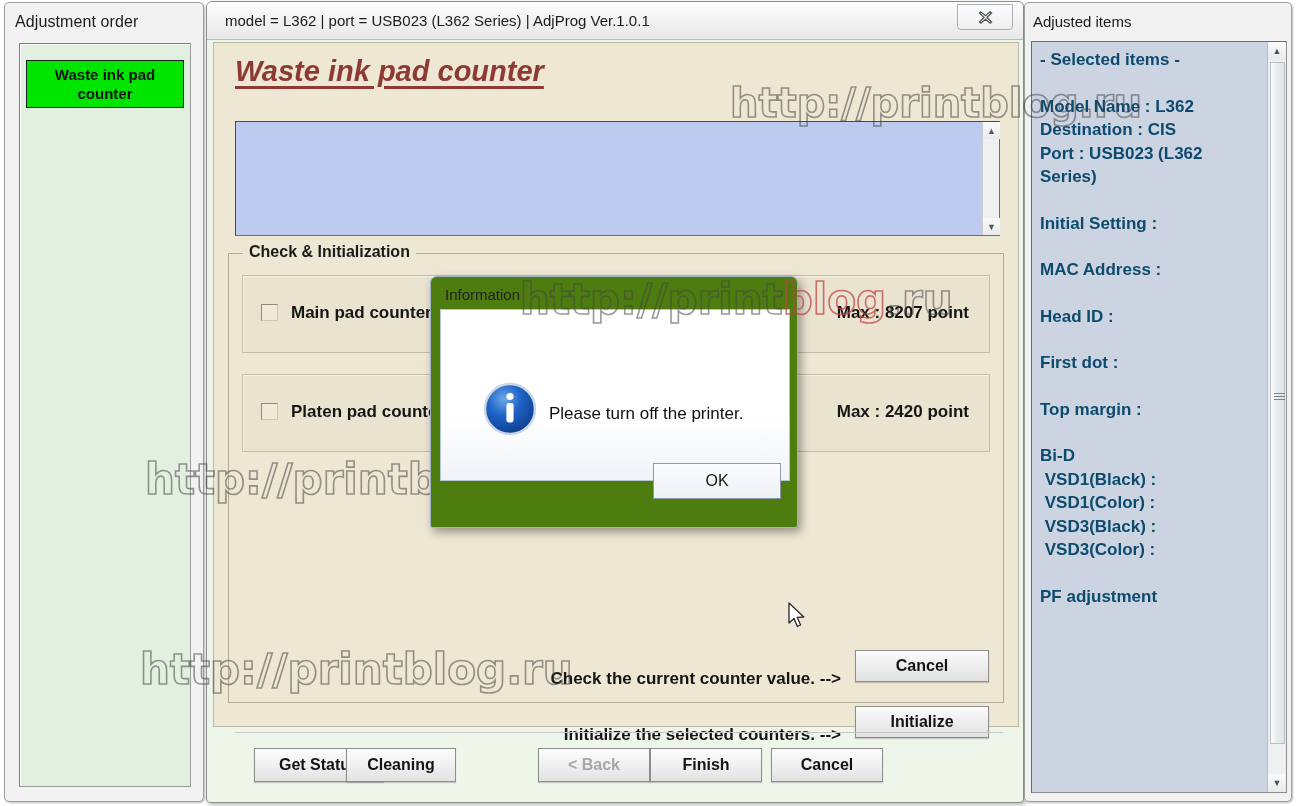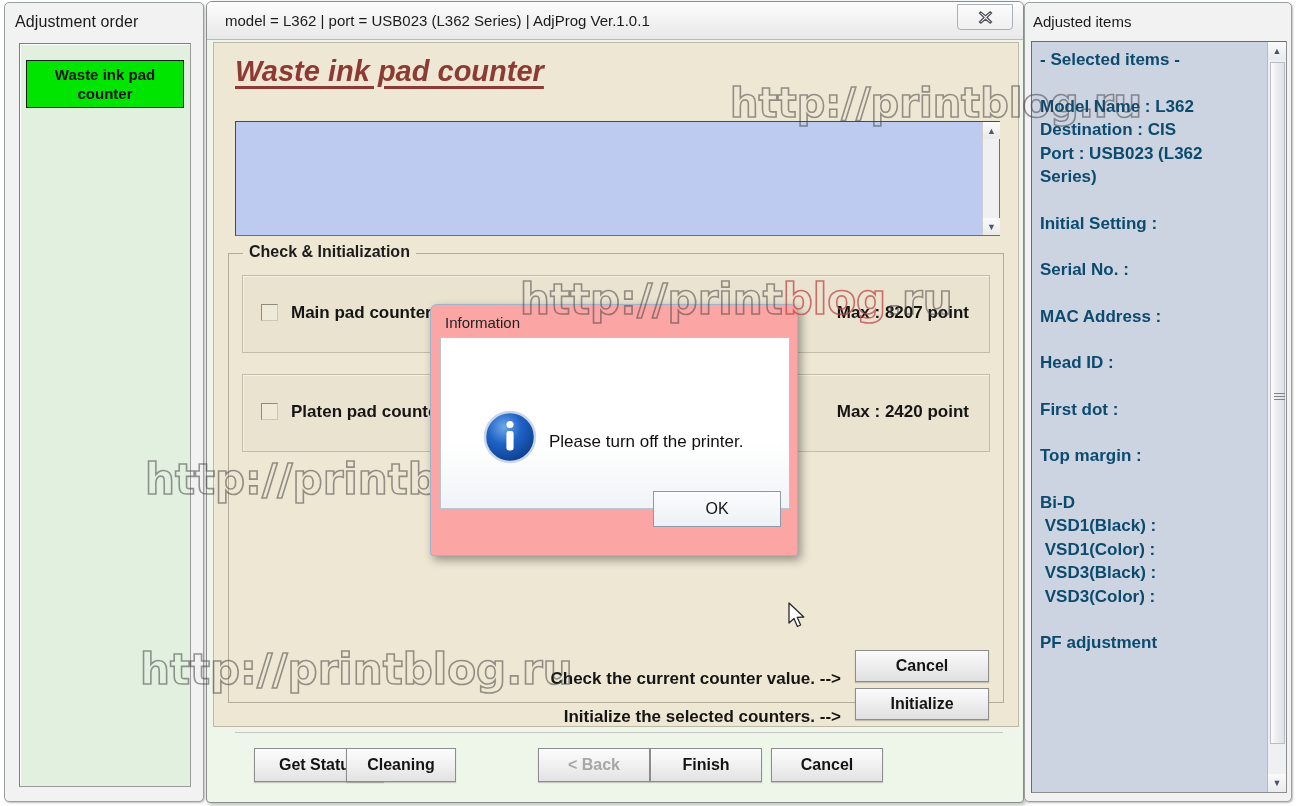--- a/index.html
+++ b/index.html
@@ -153,21 +153,21 @@
     font-size: 17px; font-weight: bold; color: #151515;
     white-space: nowrap;
   }
 
   
   .action-row {
     position: absolute; right: 14px;
     display: flex; align-items: center; gap: 14px;
   }
   #action-check { top: 388px; }
-  #action-init  { top: 426px; }
+  #action-init  { top: 444px; }
   .action-text {
     font-size: 17px; font-weight: bold; color: #151515;
     white-space: nowrap;
     margin-top: 27px;
   }
   .act-btn {
     width: 134px; height: 32px;
     background: linear-gradient(#fbfbfb,#ececec 55%,#e0e0e0);
     border: 1px solid #8d8d8d;
     display: flex; align-items: center; justify-content: center;
@@ -255,25 +255,24 @@
   #rs-grip {
     position: absolute; left: 3px; top: 330px;
     width: 11px; height: 9px;
     background: repeating-linear-gradient(#7d838c 0 1px, transparent 1px 3px);
   }
 
   
   #dialog {
     position: absolute; left: 430px; top: 276px;
     width: 368px; height: 252px;
-    background: #fca5a5;
+    background: #4d7c0f;
     border: 1px solid #9fb3cb;
     border-radius: 7px 7px 3px 3px;
     box-shadow: 3px 4px 10px rgba(0,0,0,.38);
-    margin-top: 28px;
   }
   #dialog-title {
     position: absolute; left: 14px; top: 9px;
     font-size: 15px; color: #222;
   }
   #dialog-body {
     position: absolute; left: 9px; top: 32px;
     width: 350px; height: 172px;
     background: linear-gradient(#ffffff 62%, #f0f3f7);
     border: 1px solid #b9c5d4;
@@ -390,21 +389,20 @@
 
   <div id="right-panel">
     <div id="right-title">Adjusted items</div>
     <div id="right-list">
       <div id="right-items">
         <div class="ri">- Selected items -</div>
         <div class="ri gap">Model Name : L362
 Destination : CIS
 Port : USB023 (L362 Series)</div>
         <div class="ri gap">Initial Setting :</div>
-        <div class="ri gap">Serial No. :</div>
         <div class="ri gap">MAC Address :</div>
         <div class="ri gap">Head ID :</div>
         <div class="ri gap">First dot :</div>
         <div class="ri gap">Top margin :</div>
         <div class="ri gap">Bi-D
  VSD1(Black) :
  VSD1(Color) :
  VSD3(Black) :
  VSD3(Color) :</div>
         <div class="ri gap">PF adjustment</div>

